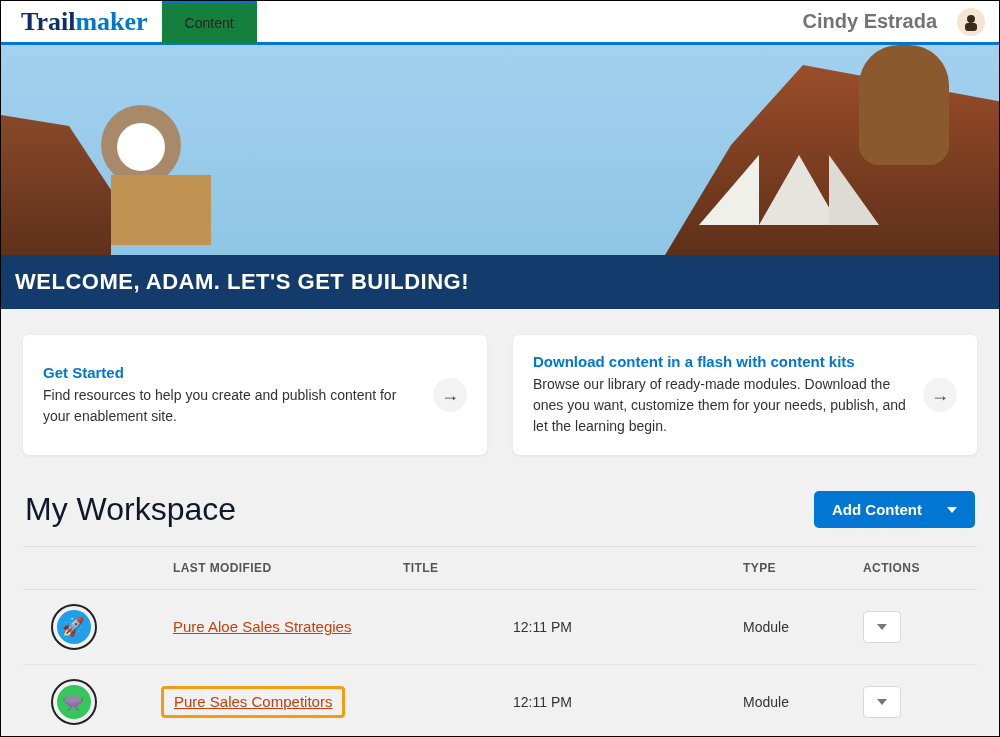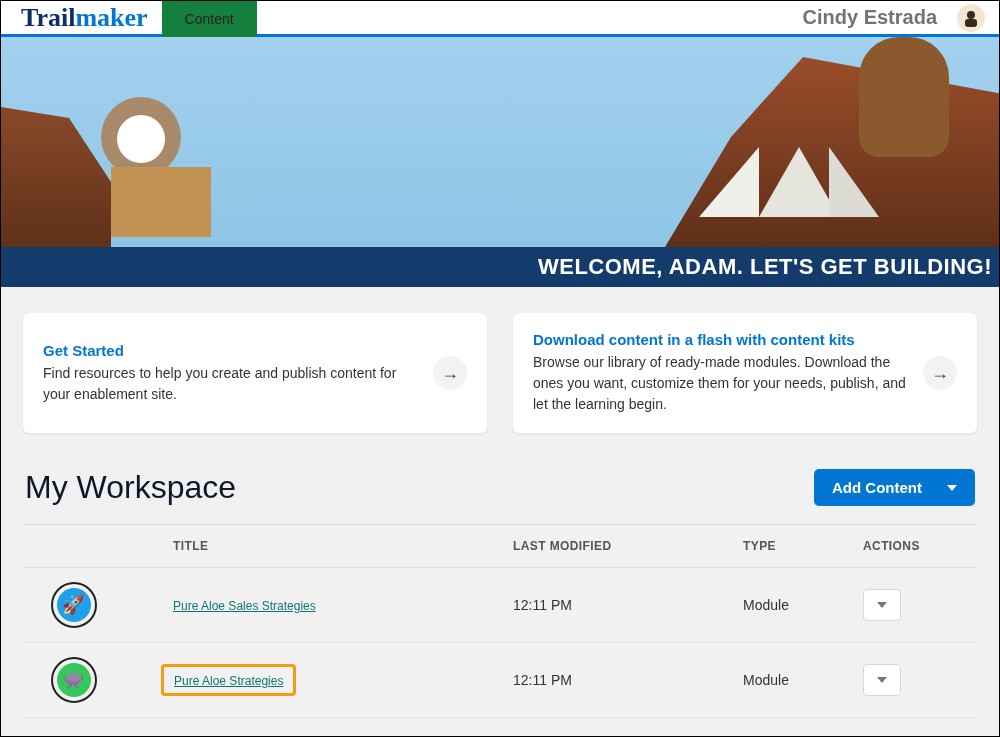--- a/index.html
+++ b/index.html
@@ -1,18 +1,18 @@
 <!DOCTYPE html>
 <html><head>
 <meta charset="utf-8">
 <style>
 * { box-sizing: border-box; margin: 0; padding: 0; }
 body { font-family: -apple-system, BlinkMacSystemFont, "Segoe UI", Helvetica, Arial, sans-serif; background: #fff; width: 1000px; height: 737px; overflow: hidden; border: 1px solid #000; position: relative; }
 
-.topbar { height: 36px; display: flex; align-items: center; border-bottom: 3px solid #0176d3; padding: 0 14px 0 20px; background: #fff; }
+.topbar { height: 44px; display: flex; align-items: center; border-bottom: 3px solid #0176d3; padding: 0 14px 0 20px; background: #fff; }
 .logo { font-family: "Brush Script MT", cursive; font-size: 26px; font-weight: bold; color: #0e2d6c; margin-right: 10px; }
 .logo .maker { color: #0176d3; }
 .tab { padding: 12px 23px; background: #15803d; border-top: 3px solid #0176d3; font-size: 14px; color: #222; margin-left: 4px; }
 .topbar-spacer { flex: 1; }
 .username { font-size: 20px; font-weight: 600; color: #737373; margin-right: 20px; }
 .avatar { width: 28px; height: 28px; border-radius: 50%; background: #f5e6d3; display: flex; align-items: center; justify-content: center; }
 
 .hero { height: 210px; background: linear-gradient(#a3d1ef, #8fc5e5); position: relative; overflow: hidden; }
 .hero .rock-left { position:absolute; bottom:-15px; left:-30px; width:140px; height:160px; background: linear-gradient(#8a4a2a,#5b2e18); clip-path: polygon(0 0, 70% 10%, 100% 50%, 100% 100%, 0 100%); }
 .hero .rock-right { position:absolute; bottom:-10px; right:-20px; width:360px; height:200px; background: linear-gradient(#9a4d2a,#5b2e18); clip-path: polygon(40% 0, 100% 20%, 100% 100%, 0 100%, 20% 40%); }
@@ -20,21 +20,21 @@
 .hero .astro-head { position:absolute; top:0; left:20px; width:80px; height:80px; background:#a8896a; border-radius:50%;}
 .hero .astro-face { position:absolute; top:18px; left:36px; width:48px; height:48px; background:#fff; border-radius:50%;}
 .hero .astro-box { position:absolute; top:70px; left:30px; width:100px; height:70px; background:#c19352;}
 .hero .bear { position:absolute; bottom:20px; right:40px; width:240px; height:190px;}
 .hero .bear-body{position:absolute; top:0; right:10px; width:90px; height:120px; background:#8a5a2e; border-radius:40px 40px 20px 20px;}
 .hero .boat { position:absolute; bottom:10px; right:60px; width:200px; height:80px;}
 .hero .boat-tri1{position:absolute; bottom:0; left:0; width:0; height:0; border-left:60px solid transparent; border-right:0 solid transparent; border-bottom:70px solid #f0f0eb;}
 .hero .boat-tri2{position:absolute; bottom:0; left:60px; width:0; height:0; border-left:40px solid transparent; border-right:40px solid transparent; border-bottom:70px solid #e5e5de;}
 .hero .boat-tri3{position:absolute; bottom:0; left:130px; width:0; height:0; border-left:0 solid transparent; border-right:50px solid transparent; border-bottom:70px solid #dcdcd4;}
 
-.banner { background: #133b6b; color: #fff; text-align: right; padding: 7px; font-weight: 800; font-size: 22px; letter-spacing: 0.5px; }
+.banner { background: #133b6b; color: #fff; text-align: left; padding: 14px; font-weight: 800; font-size: 22px; letter-spacing: 0.5px; }
 
 .content-area { background: #f2f1f1; padding: 26px 22px; }
 .cards-row { display: flex; gap: 26px; }
 .card { background:#fff; border-radius:6px; padding:18px 20px; flex:1; display:flex; align-items:center; gap:16px; box-shadow: 0 1px 3px rgba(0,0,0,0.08); }
 .card-text { flex:1; }
 .card-title { color:#0176d3; font-weight:700; font-size:15px; margin-bottom:4px; }
 .card-desc { font-size:14px; color:#333; line-height:1.5; }
 .arrow-btn { width:34px; height:34px; border-radius:50%; background:#f3f3f3; display:flex; align-items:center; justify-content:center; font-size:18px; color:#444; cursor:pointer; }
 
 .workspace-header { display:flex; align-items:center; margin:36px 0 18px; padding: 0 2px; }
@@ -46,21 +46,21 @@
 .thead { display:flex; border-top:1px solid #ddd; border-bottom:1px solid #ddd; padding:14px 0;}
 .th { font-size:12px; font-weight:700; color:#555; letter-spacing:0.4px; }
 .col-icon { width:150px; }
 .col-title { width:340px; }
 .col-mod { width:230px; }
 .col-type { width:120px; }
 .col-actions { width:110px; }
 .trow { display:flex; align-items:center; border-bottom:1px solid #e5e5e5; padding:14px 0; }
 .row-icon { width:46px; height:46px; border-radius:50%; border:2px solid #222; display:flex; align-items:center; justify-content:center; margin-left:28px; }
 .row-icon-inner { width:34px; height:34px; border-radius:50%; display:flex; align-items:center; justify-content:center; font-size:18px; }
-.link { color:#0f766e; font-size:12px; }
+.link { color:#c2410c; font-size:15px; }
 .highlight { border:3px solid #f39c12; border-radius:4px; padding:4px 10px; display:inline-block; margin-left:-12px; }
 .cell-text { font-size:14px; color:#333; }
 .action-btn { width:38px; height:32px; border:1px solid #d8d8d8; border-radius:4px; background:#fff; display:flex; align-items:center; justify-content:center; cursor:pointer; }
 .action-caret { width:0; height:0; border-left:5px solid transparent; border-right:5px solid transparent; border-top:6px solid #777; }
 </style>
 </head>
 <body>
 
 <div class="topbar">
   <div class="logo">
@@ -120,22 +120,22 @@
     <div class="workspace-title">My Workspace</div>
     <button class="add-btn">
       <span>Add Content</span>
       <span class="caret"></span>
     </button>
   </div>
 
   <div class="table">
     <div class="thead">
       <div class="th col-icon"></div>
+      <div class="th col-mod">LAST MODIFIED</div>
       <div class="th col-title">TITLE</div>
-      <div class="th col-mod">LAST MODIFIED</div>
       <div class="th col-type">TYPE</div>
       <div class="th col-actions">ACTIONS</div>
     </div>
 
     <div class="trow">
       <div class="col-icon">
         <div class="row-icon">
           <div class="row-icon-inner" style="background:#1fa0e8;color:#fff;">
               <span>🚀</span>
             </div>
@@ -152,21 +152,21 @@
     </div>
 
     <div class="trow">
       <div class="col-icon">
         <div class="row-icon">
           <div class="row-icon-inner" style="background:#34c759;color:#fff;">
               <span>👾</span>
             </div>
         </div>
       </div>
-      <div class="col-title"><span class="highlight"><a class="link" href="#">Pure Aloe Strategies</a></span></div>
+      <div class="col-title"><span class="highlight"><a class="link" href="#">Pure Sales Competitors</a></span></div>
       <div class="col-mod cell-text">12:11 PM</div>
       <div class="col-type cell-text">Module</div>
       <div class="col-actions">
           <div class="action-btn">
             <div class="action-caret"></div>
           </div>
         </div>
     </div>
 
   </div>

